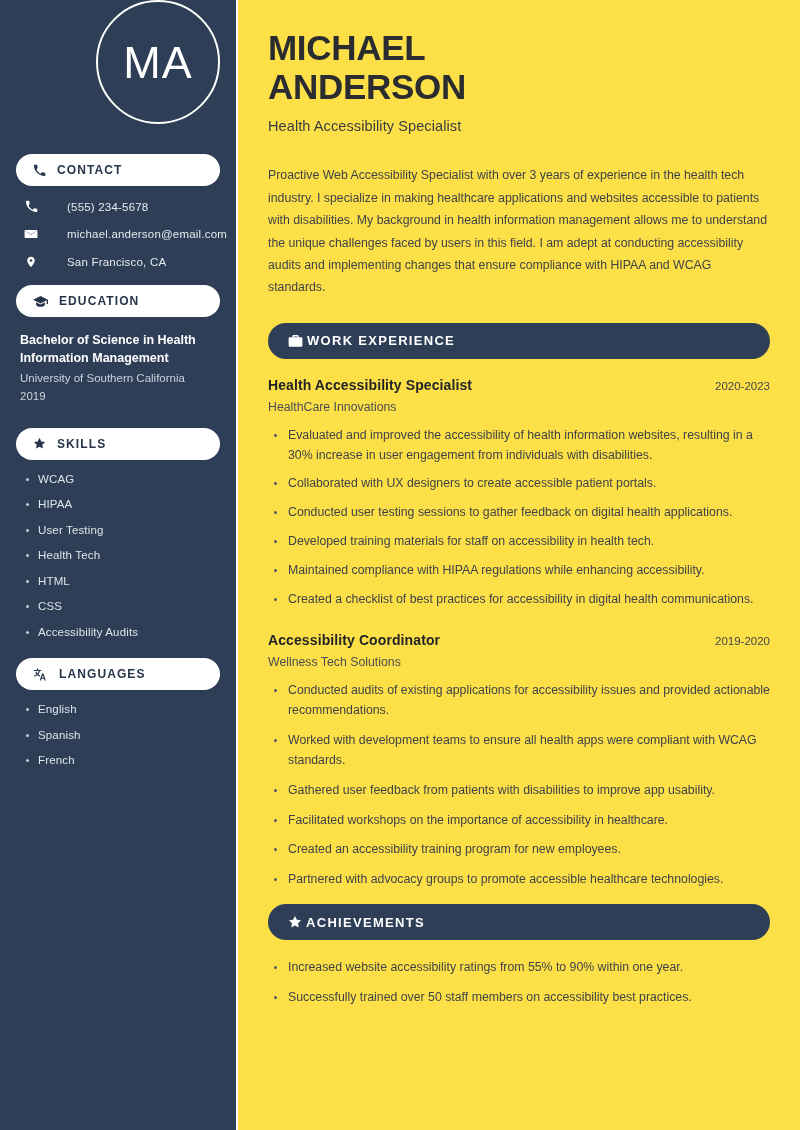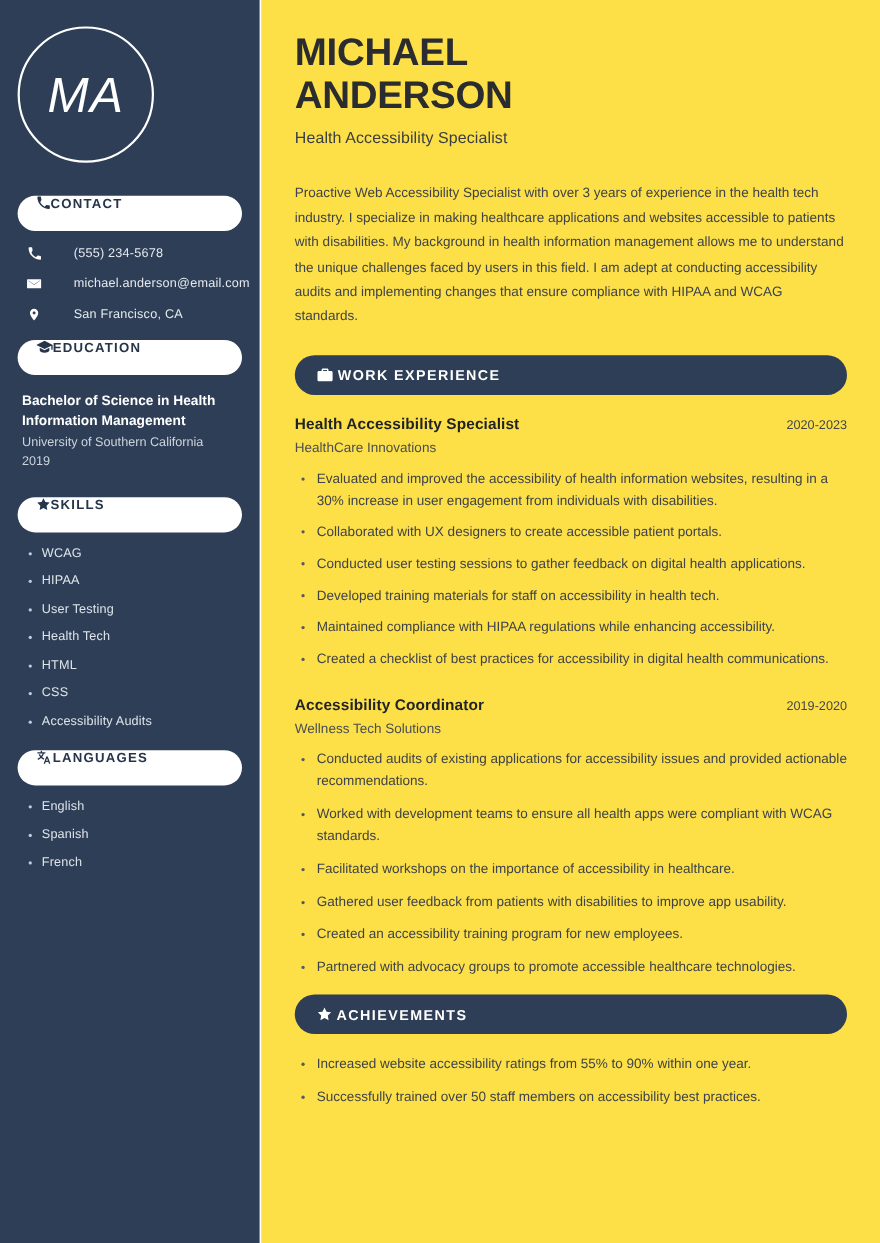--- a/index.html
+++ b/index.html
@@ -28,24 +28,22 @@
     width: 238px;
     flex: 0 0 238px;
     background: #2d3e56;
     padding: 0 16px;
     border-right: 2px solid #ffffff;
     position: relative;
   }
 
   .avatar-wrap {
     display: flex;
-    justify-content: flex-start;
-    padding-top: 24px;
+    justify-content: flex-end;
     padding-bottom: 26px;
-    font-style: italic;
   }
   .avatar {
     width: 124px;
     height: 124px;
     border-radius: 50%;
     border: 2px solid #ffffff;
     display: flex;
     align-items: center;
     justify-content: center;
     color: #ffffff;
@@ -54,22 +52,22 @@
     letter-spacing: 1px;
     line-height: 1;
   }
 
   .side-pill {
     background: #ffffff;
     color: #2d3e56;
     border-radius: 999px;
     height: 32px;
     display: flex;
-    align-items: flex-start;
-    gap: 0;
+    align-items: center;
+    gap: 11px;
     padding: 0 17px;
     margin-top: 4px;
     margin-bottom: 14px;
   }
   .side-pill .pill-label {
     font-size: 12px;
     font-weight: bold;
     letter-spacing: 1.1px;
     color: #26354a;
   }
@@ -373,22 +371,22 @@
 
     <div class="job">
       <div class="job-head">
         <span class="job-role">Accessibility Coordinator</span>
         <span class="job-dates">2019-2020</span>
       </div>
       <div class="job-company">Wellness Tech Solutions</div>
       <ul class="main-bullets tight">
         <li>Conducted audits of existing applications for accessibility issues and provided actionable recommendations.</li>
         <li>Worked with development teams to ensure all health apps were compliant with WCAG standards.</li>
+        <li>Gathered user feedback from patients with disabilities to improve app usability.</li>
         <li>Facilitated workshops on the importance of accessibility in healthcare.</li>
-        <li>Gathered user feedback from patients with disabilities to improve app usability.</li>
         <li>Created an accessibility training program for new employees.</li>
         <li>Partnered with advocacy groups to promote accessible healthcare technologies.</li>
       </ul>
     </div>
 
     <div class="sec-banner" style="margin-top:-8px;">
       <span>
         <svg width="14" height="14" viewBox="0 0 24 24" fill="#ffffff">
           <path d="M12 1.6l3.2 6.5 7.2 1-5.2 5.1 1.2 7.2L12 18l-6.4 3.4 1.2-7.2-5.2-5.1 7.2-1z"></path>
         </svg>

